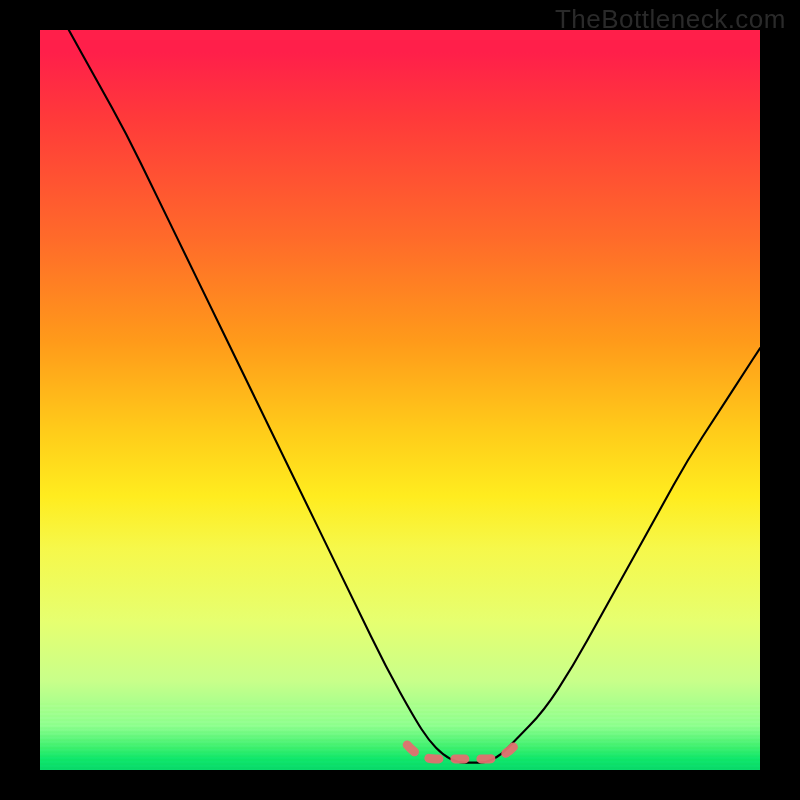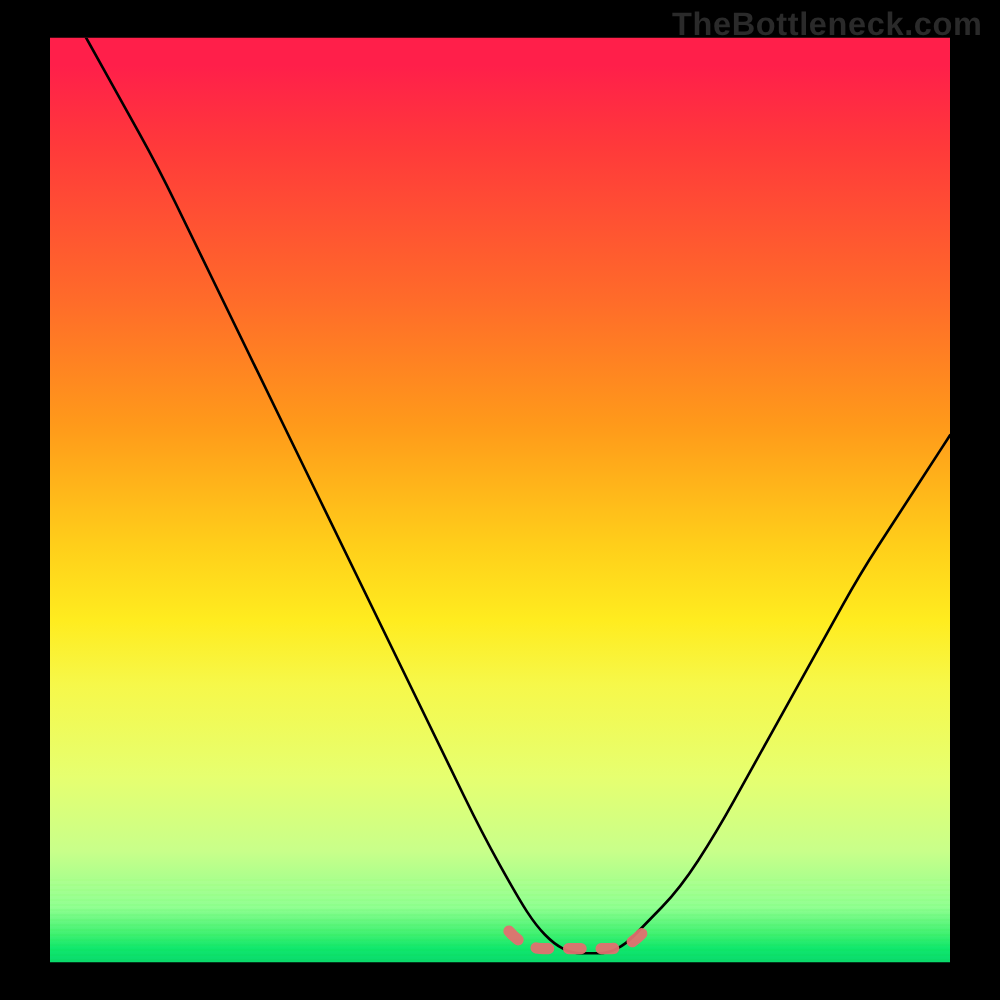--- a/index.html
+++ b/index.html
@@ -16,21 +16,21 @@
     width: 800px;
     height: 800px;
     background: #000;
   }
   .watermark {
     position: absolute;
     top: 4px;
     right: 14px;
     color: #2a2a2a;
     font-size: 26px;
-    font-weight: 700;
+    font-weight: 400;
     letter-spacing: 0.5px;
     z-index: 5;
     user-select: none;
   }
   .plot {
     position: absolute;
     left: 40px;
     top: 30px;
     width: 720px;
     height: 740px;

